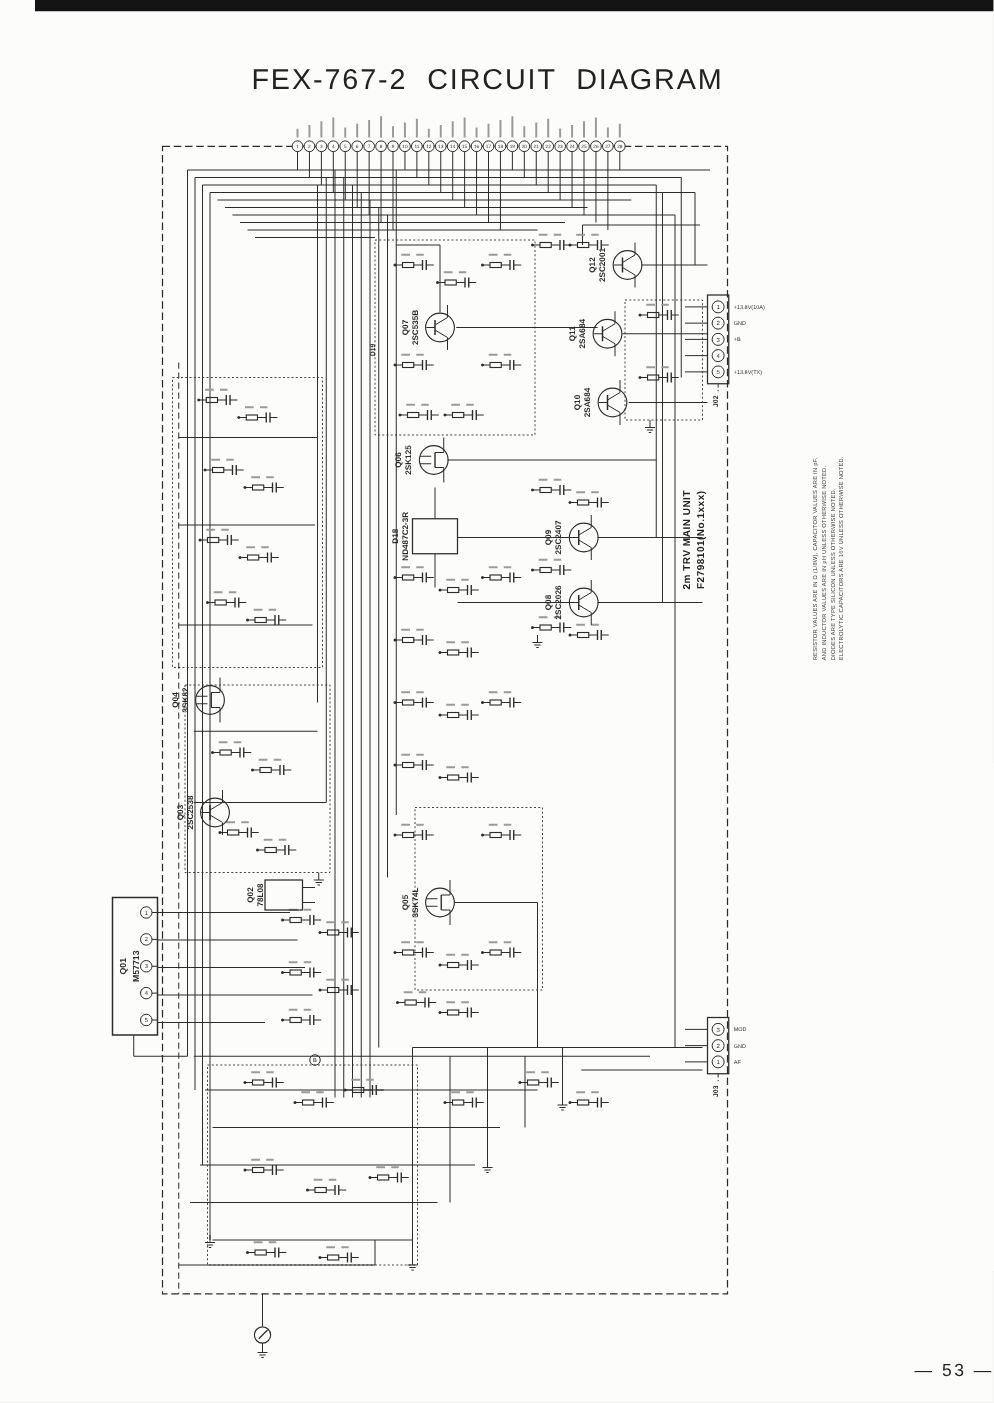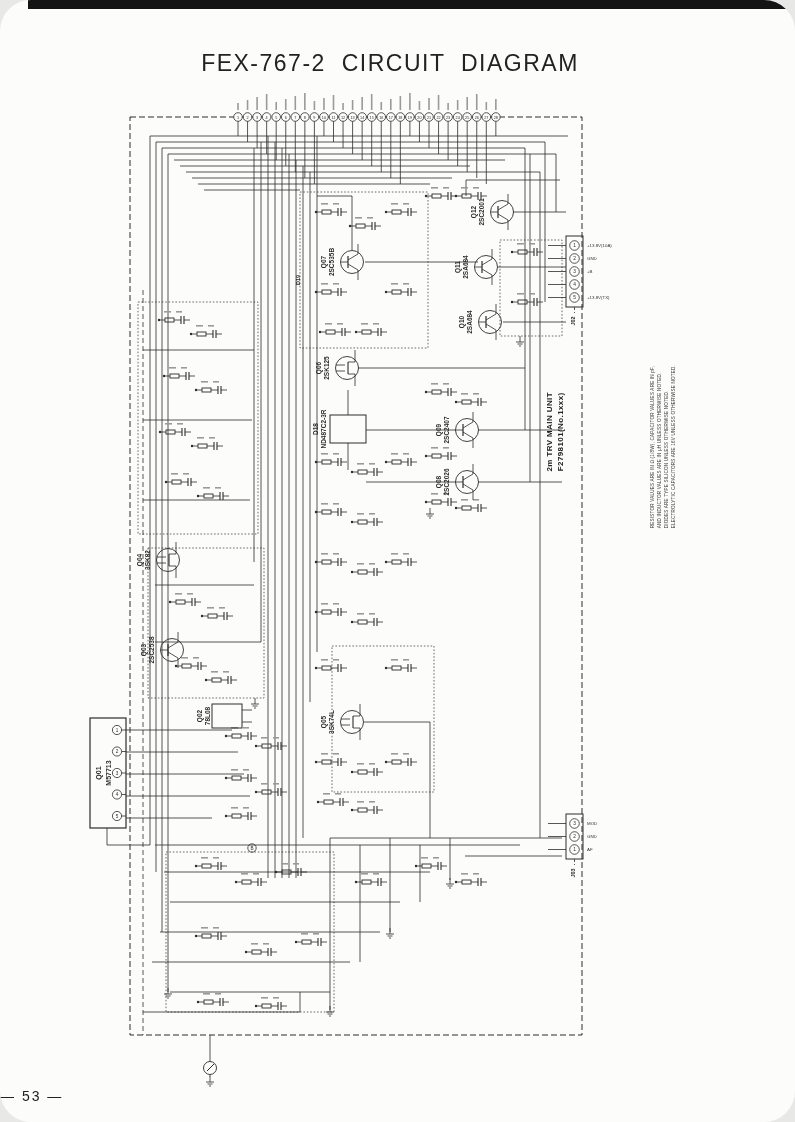--- a/index.html
+++ b/index.html
@@ -1,27 +1,27 @@
 <!DOCTYPE html>
 <html><head>
 <meta charset="utf-8">
 <style>
   html,body{margin:0;padding:0;background:#e8e8e6;}
   .page{
     position:relative;width:795px;height:1122px;margin:0 auto;
     background:#fcfcfa;overflow:hidden;
-    font-family:"Liberation Sans",sans-serif;color:#1c1c1c;border-radius:31px;
+    font-family:"Liberation Sans",sans-serif;color:#1c1c1c;
   }
   .topbar{position:absolute;left:28px;top:0;width:767px;height:9px;background:#141414;}
   .title{
     position:absolute;top:50px;left:0;width:780px;text-align:center;
     font-size:23px;letter-spacing:1.5px;word-spacing:8px;font-weight:500;color:#222;
   }
   .page-number{
-    position:absolute;bottom:18px;left:0;width:795px;text-align:left;
+    position:absolute;bottom:18px;left:0;width:795px;text-align:right;
     font-size:14px;letter-spacing:2px;color:#222;
   }
   .unit-label{
     position:absolute;left:489px;top:421px;width:134px;text-align:center;
     transform:rotate(-90deg);font-size:8px;font-weight:600;letter-spacing:.4px;color:#222;line-height:1.35;
   }
   .notes{
     position:absolute;left:548px;top:399px;width:230px;text-align:left;
     transform:rotate(-90deg);font-size:4.6px;line-height:1.55;color:#3a3a3a;letter-spacing:.2px;
   }

